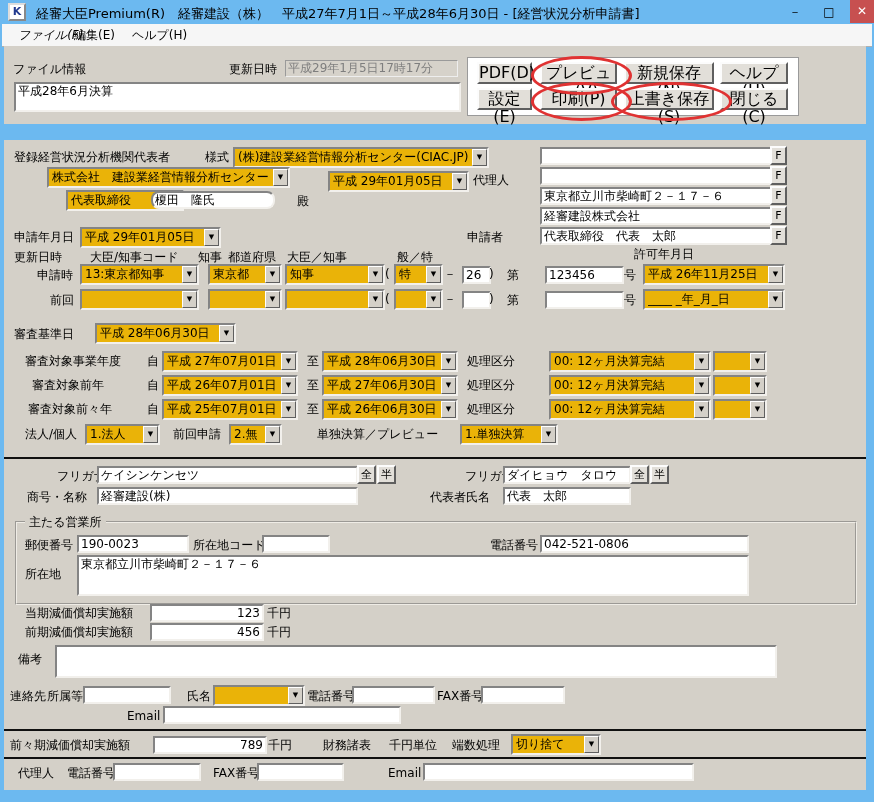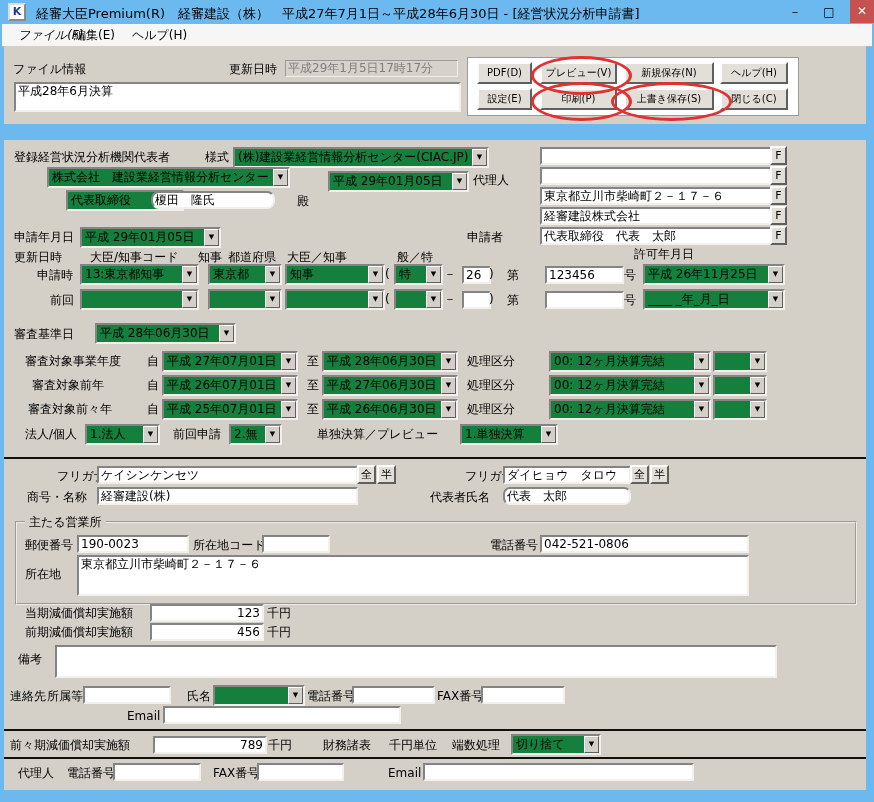--- a/index.html
+++ b/index.html
@@ -7,26 +7,26 @@
        font-family:"DejaVu Sans",sans-serif;font-size:12px;color:#000;}
   .panel{position:absolute;background:#d4d0c8;}
   .menubar{position:absolute;left:2px;top:24px;width:870px;height:22px;background:#f6f6f6;border-bottom:1px solid #b0b0b0;}
   .menu-item{position:absolute;top:3px;font-size:12px;color:#000;white-space:nowrap;}
   .lbl{position:absolute;font-size:12px;line-height:14px;color:#000;white-space:nowrap;}
   .fld{position:absolute;background:#fff;border:2px solid;border-color:#848484 #f2f0ec #f2f0ec #848484;
        font-size:12px;line-height:14px;height:14px;padding:0 2px;white-space:pre;overflow:hidden;}
   .fld.ro{background:#d6d2ca;color:#7e7e7e;border-width:1px;border-color:#9a9a9a #eee #eee #9a9a9a;line-height:15px;height:15px;}
   .fld.num{text-align:right;}
   .fld.tall{white-space:pre-wrap;}
-  .combo{position:absolute;background:#15803d;border:2px solid;border-color:#848484 #f2f0ec #f2f0ec #848484;height:17px;}
+  .combo{position:absolute;background:#eab308;border:2px solid;border-color:#848484 #f2f0ec #f2f0ec #848484;height:17px;}
   .ctext{position:absolute;left:3px;top:0;right:16px;font-size:12px;line-height:17px;white-space:pre;overflow:hidden;}
   .carr{position:absolute;right:0;top:0;width:15px;height:100%;background:#d4d0c8;border:1px solid;
         border-color:#fff #5f5f5f #5f5f5f #fff;font-size:7px;text-align:center;line-height:15px;box-sizing:border-box;color:#000;}
   .btn{position:absolute;background:#e2dfd9;border:2px solid;border-color:#fcfcfc #5f5f5f #5f5f5f #fcfcfc;
-       font-size:10px;text-align:center;line-height:18px;height:18px;cursor:default;}
+       font-size:16px;text-align:center;line-height:18px;height:18px;cursor:default;}
   .fbtn{position:absolute;width:13px;height:15px;background:#e2dfd9;border:2px solid;border-color:#fcfcfc #5f5f5f #5f5f5f #fcfcfc;
        font-size:11px;text-align:center;line-height:15px;}
   .sbtn{position:absolute;width:15px;height:15px;background:#e2dfd9;border:2px solid;border-color:#fcfcfc #5f5f5f #5f5f5f #fcfcfc;
        font-size:11px;text-align:center;line-height:15px;}
   .btnpanel{position:absolute;background:#fff;border:1px solid #9a9a9a;}
   .sep{position:absolute;left:4px;width:862px;height:2px;background:#101010;}
   .ellipse{position:absolute;border:3px solid #e03232;border-radius:50%;pointer-events:none;}
   .groupbox{position:absolute;border:2px groove #efece6;}
   .legend{position:absolute;top:-9px;left:8px;background:#d4d0c8;padding:0 4px;font-size:12px;}
   .appicon{position:absolute;left:8px;top:3px;width:18px;height:18px;background:#fff;border:2px outset #ddd;
@@ -270,21 +270,21 @@
   <div class="fld" style="left:97px;top:466px;width:253px;">ケイシンケンセツ</div>
   <div class="sbtn" style="left:357px;top:465px;">全</div>
   <div class="sbtn" style="left:377px;top:465px;">半</div>
   <div class="lbl" style="left:465px;top:469px;">フリガナ</div>
   <div class="fld" style="left:503px;top:466px;width:120px;">ダイヒョウ　タロウ</div>
   <div class="sbtn" style="left:630px;top:465px;">全</div>
   <div class="sbtn" style="left:650px;top:465px;">半</div>
   <div class="lbl" style="left:27px;top:490px;">商号・名称</div>
   <div class="fld" style="left:97px;top:487px;width:253px;">経審建設(株)</div>
   <div class="lbl" style="left:430px;top:490px;">代表者氏名</div>
-  <div class="fld" style="left:503px;top:487px;width:120px;border-radius:7px;">代表　太郎</div>
+  <div class="fld" style="left:503px;top:487px;width:120px;">代表　太郎</div>
 
   <div class="groupbox" style="left:15px;top:521px;width:838px;height:80px;">
     <span class="legend">主たる営業所</span>
   </div>
   <div class="lbl" style="left:25px;top:538px;">郵便番号</div>
   <div class="fld" style="left:77px;top:535px;width:104px;">190-0023</div>
   <div class="lbl" style="left:193px;top:538px;">所在地コード</div>
   <div class="fld" style="left:262px;top:535px;width:60px;"></div>
   <div class="lbl" style="left:490px;top:538px;">電話番号</div>
   <div class="fld" style="left:540px;top:535px;width:201px;">042-521-0806</div>

